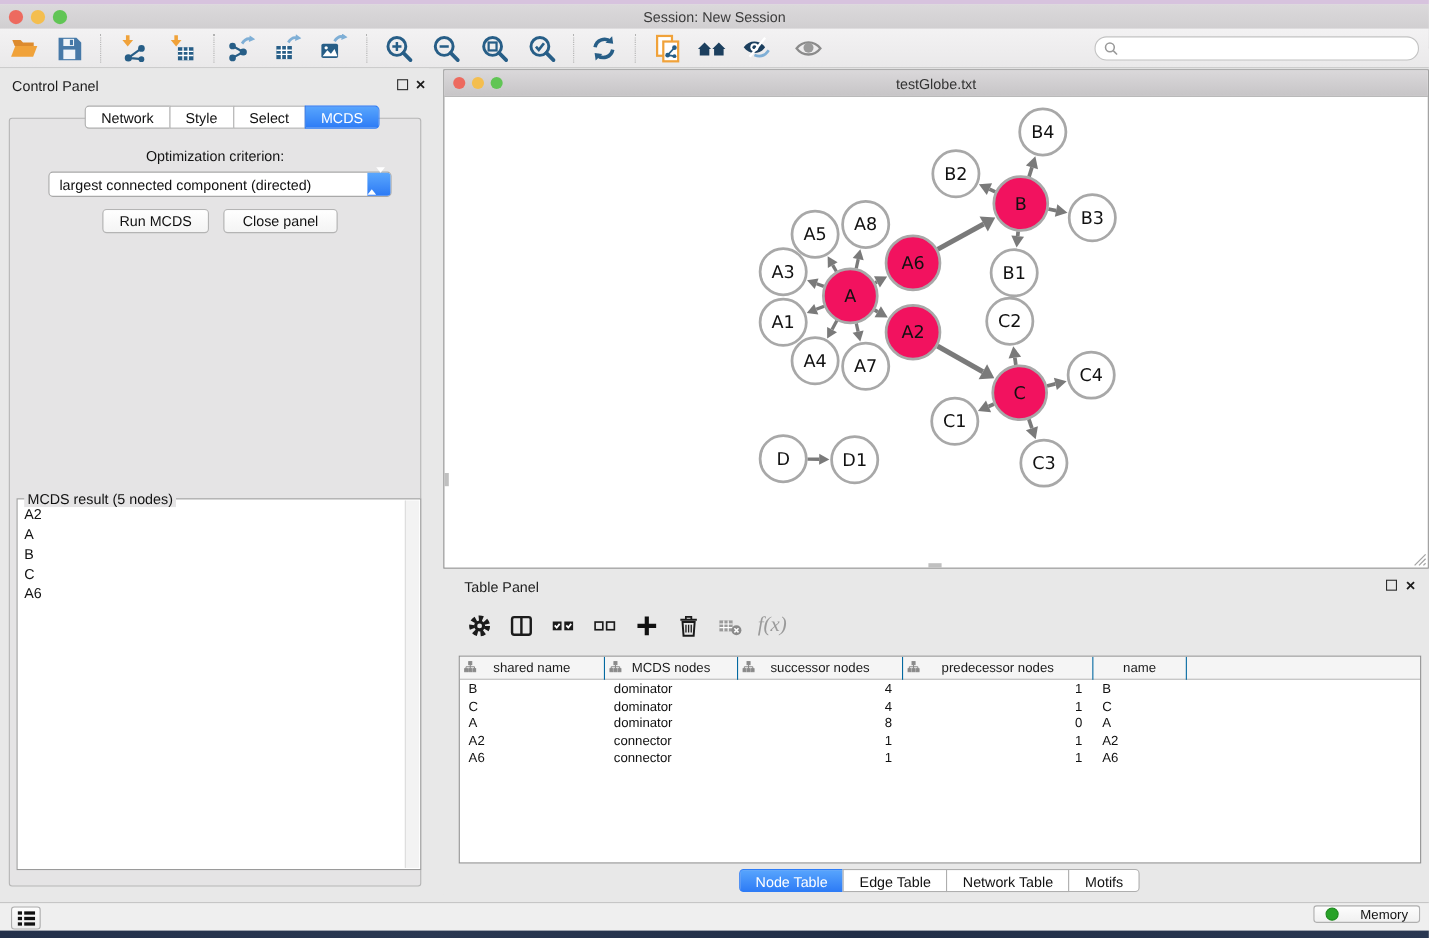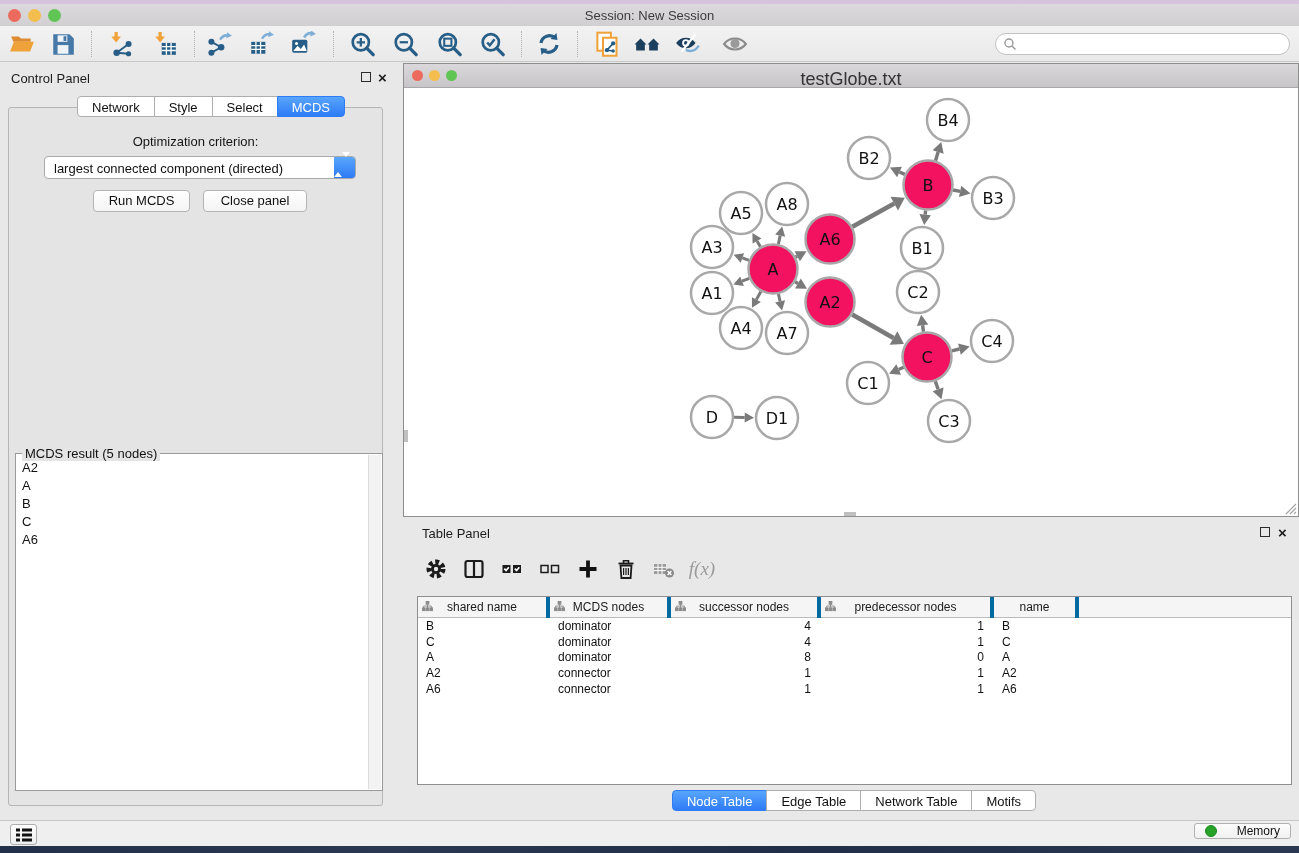--- a/index.html
+++ b/index.html
@@ -68,41 +68,41 @@
   .result-list { position:absolute; left:1px; top:4px; bottom:1px; right:14px; overflow:hidden; }
   .result-list .li { font-size:13px; color:#111; padding:1.5px 0 1.5px 5px; }
   .v-track { position:absolute; right:1px; top:1px; bottom:1px; width:13px; background:#f3f3f3;
     border-left:1px solid #dcdcdc; }
 
   
   .netwin { position:absolute; left:403px; top:63px; width:896px; height:454px;
     border:1px solid #8e8e8e; background:#fff; }
   .net-titlebar { position:absolute; left:0; top:0; width:100%; height:24px;
     background:linear-gradient(#dad8da,#c7c5c7); border-bottom:1px solid #a8a8a8; }
-  .net-titlebar .title { position:absolute; left:0; right:0; top:5px; text-align:center; font-size:18px; color:#333; }
+  .net-titlebar .title { position:absolute; left:0; right:0; top:5px; text-align:center; font-size:13px; color:#333; }
   .ntl { position:absolute; top:6px; width:11px; height:11px; border-radius:50%; }
   .ntl.red { left:8px; background:#ed6a5f; } .ntl.yellow { left:25px; background:#f4be4f; }
   .ntl.green { left:42px; background:#61c555; }
   .net-canvas { position:absolute; left:0; top:24px; width:894px; height:428px; }
   .v-thumb { position:absolute; left:0; top:366px; width:4px; height:12px; background:#c0c0c0; }
   .h-thumb { position:absolute; left:440px; bottom:0; width:12px; height:4px; background:#c0c0c0; }
   .grip { position:absolute; right:1px; bottom:1px; }
 
   
   .tpanel { position:absolute; left:403px; top:520px; width:896px; height:293px; background:#e8e8e8; }
   .tpanel-title { position:absolute; left:19px; top:6px; font-size:13px; color:#1c1c1c; }
   .tpanel .wc-float { position:absolute; left:857px; top:7px; }
   .tpanel .wc-close { position:absolute; left:875px; top:8px; }
   .ttool { position:absolute; left:14px; top:32px; height:34px; display:flex; align-items:center; }
   .tti { width:38px; height:28px; display:flex; align-items:center; justify-content:center; }
   .fx { font-family:"Liberation Serif", serif; font-style:italic; font-size:19px; color:#9a9a9a; }
   .tbl { position:absolute; left:14px; top:76px; width:875px; height:189px; background:#fff;
     border:1px solid #8e8e8e; overflow:hidden; }
   .tbl-head { display:flex; height:21px; background:#f5f5f5; border-bottom:1px solid #bbb; }
-  .th { position:relative; height:21px; border-right:4px solid #0369a1; }
+  .th { position:relative; height:21px; border-right:1px solid #0369a1; }
   .th .th-icon { position:absolute; left:4px; top:4px; }
   .thl { position:absolute; left:0; right:0; top:3px; text-align:center; font-size:12px; color:#1b1b1b; }
   .tr { display:flex; height:15.7px; }
   .td { font-size:12px; color:#111; padding:1px 10px 0 8px; white-space:nowrap; overflow:hidden; }
   .tp-tabs { position:absolute; left:14px; top:270px; width:875px; display:flex; justify-content:center; }
 
   
   .statusbar { position:absolute; left:0; top:820px; width:1299px; height:26px; background:#efefef;
     border-top:1px solid #c6c6c6; }
   .sb-list { position:absolute; left:10px; top:3px; width:27px; height:21px;

